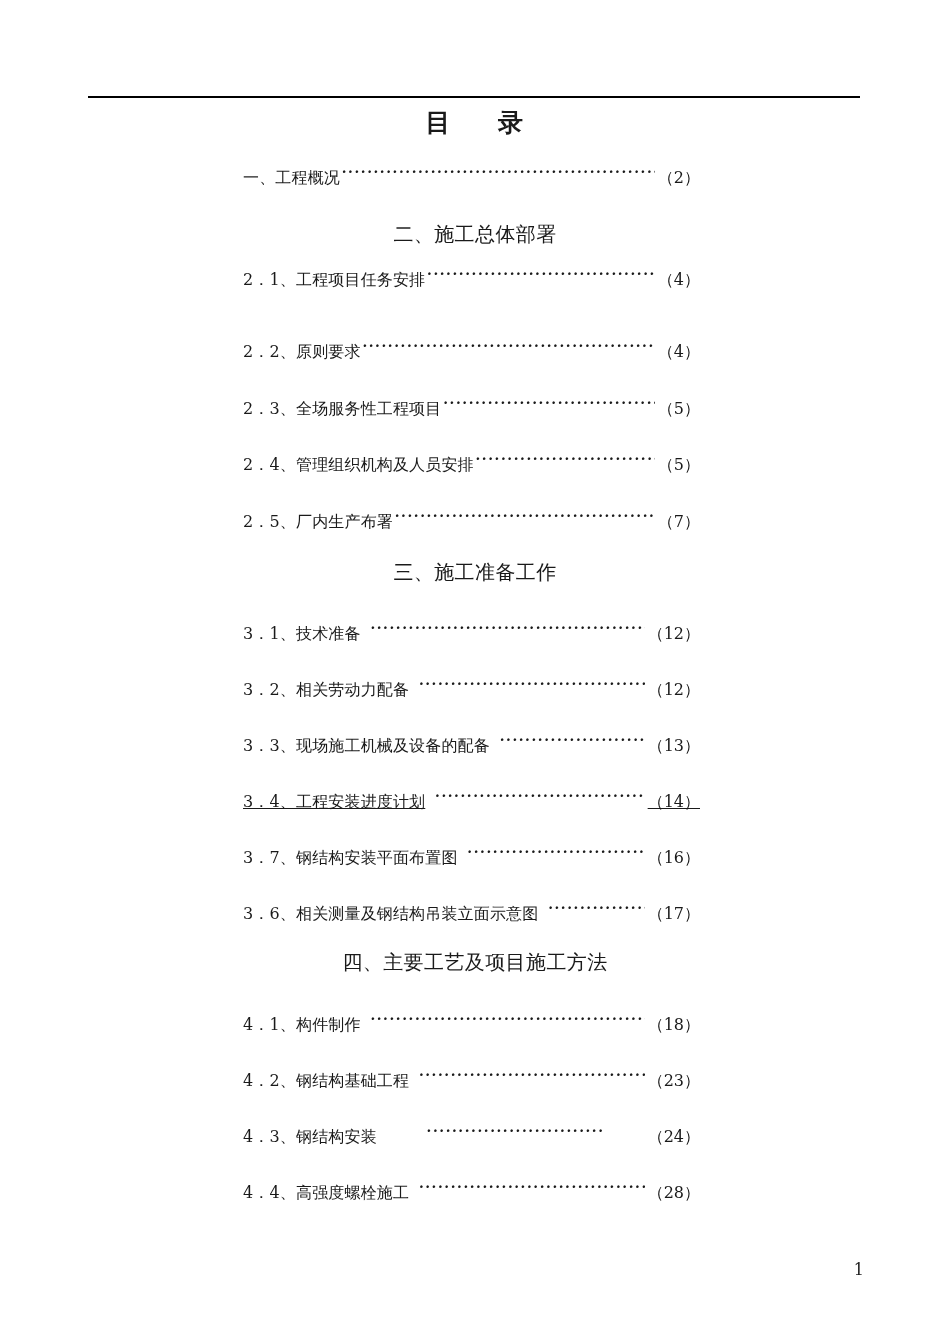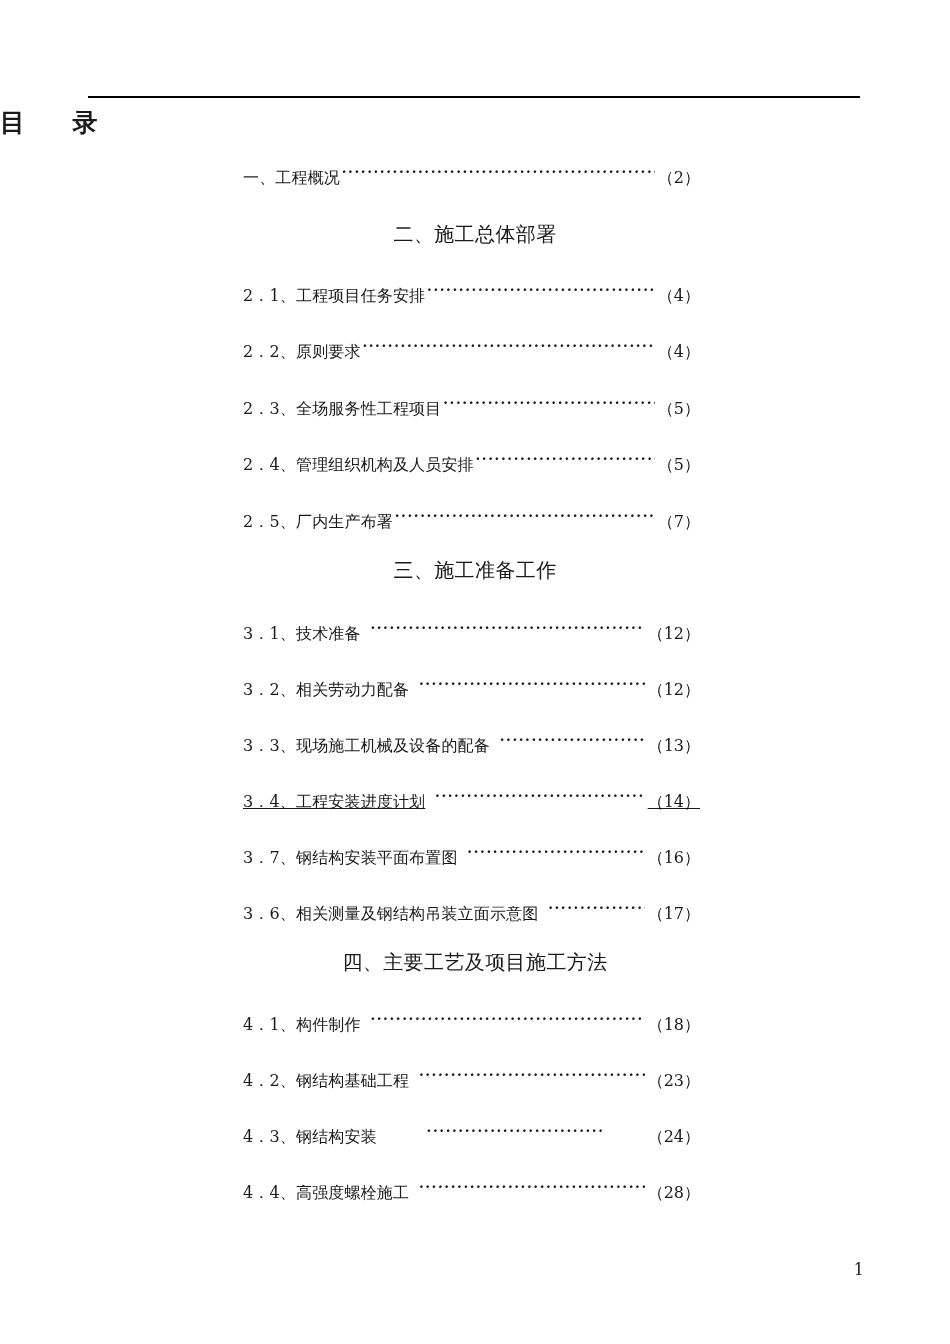--- a/index.html
+++ b/index.html
@@ -37,21 +37,21 @@
     top: 0;
     width: 950px;
   }
 
   
   .doc-title {
     position: absolute;
     left: 0;
     top: 110px;
     width: 950px;
-    text-align: left;
+    text-align: center;
     font-size: 25px;
     font-weight: bold;
     letter-spacing: 0.06em;
     line-height: 1;
     font-family: "DejaVu Serif", "Liberation Serif", serif;
   }
   .doc-title .gap {
     display: inline-block;
     width: 46px;
   }
@@ -132,21 +132,21 @@
     <span>目</span><span class="gap"></span><span>录</span>
   </div>
 
   <div class="content" id="toc-container">
       <div class="toc-row" style="top: 163px;">
         <span class="toc-label">一、工程概况</span>
         <span class="toc-leader"></span>
         <span class="toc-page">（2）</span>
       </div>
       <div class="chapter-heading" style="top: 224px;">二、施工总体部署</div>
-      <div class="toc-row" style="top: 281px;">
+      <div class="toc-row" style="top: 265px;">
         <span class="toc-label">2．1、工程项目任务安排</span>
         <span class="toc-leader"></span>
         <span class="toc-page">（4）</span>
       </div>
       <div class="toc-row" style="top: 337px;">
         <span class="toc-label">2．2、原则要求</span>
         <span class="toc-leader"></span>
         <span class="toc-page">（4）</span>
       </div>
       <div class="toc-row" style="top: 394px;">
@@ -157,21 +157,21 @@
       <div class="toc-row" style="top: 450px;">
         <span class="toc-label">2．4、管理组织机构及人员安排</span>
         <span class="toc-leader"></span>
         <span class="toc-page">（5）</span>
       </div>
       <div class="toc-row" style="top: 507px;">
         <span class="toc-label">2．5、厂内生产布署</span>
         <span class="toc-leader"></span>
         <span class="toc-page">（7）</span>
       </div>
-      <div class="chapter-heading" style="top: 562px; font-family: Liberation Mono, monospace;">三、施工准备工作</div>
+      <div class="chapter-heading" style="top: 562px;">三、施工准备工作</div>
       <div class="toc-row" style="top: 619px;">
         <span class="toc-label">3．1、技术准备</span>
         <span class="toc-leader pad-left"></span>
         <span class="toc-page">（12）</span>
       </div>
       <div class="toc-row" style="top: 675px;">
         <span class="toc-label">3．2、相关劳动力配备</span>
         <span class="toc-leader pad-left"></span>
         <span class="toc-page">（12）</span>
       </div>

